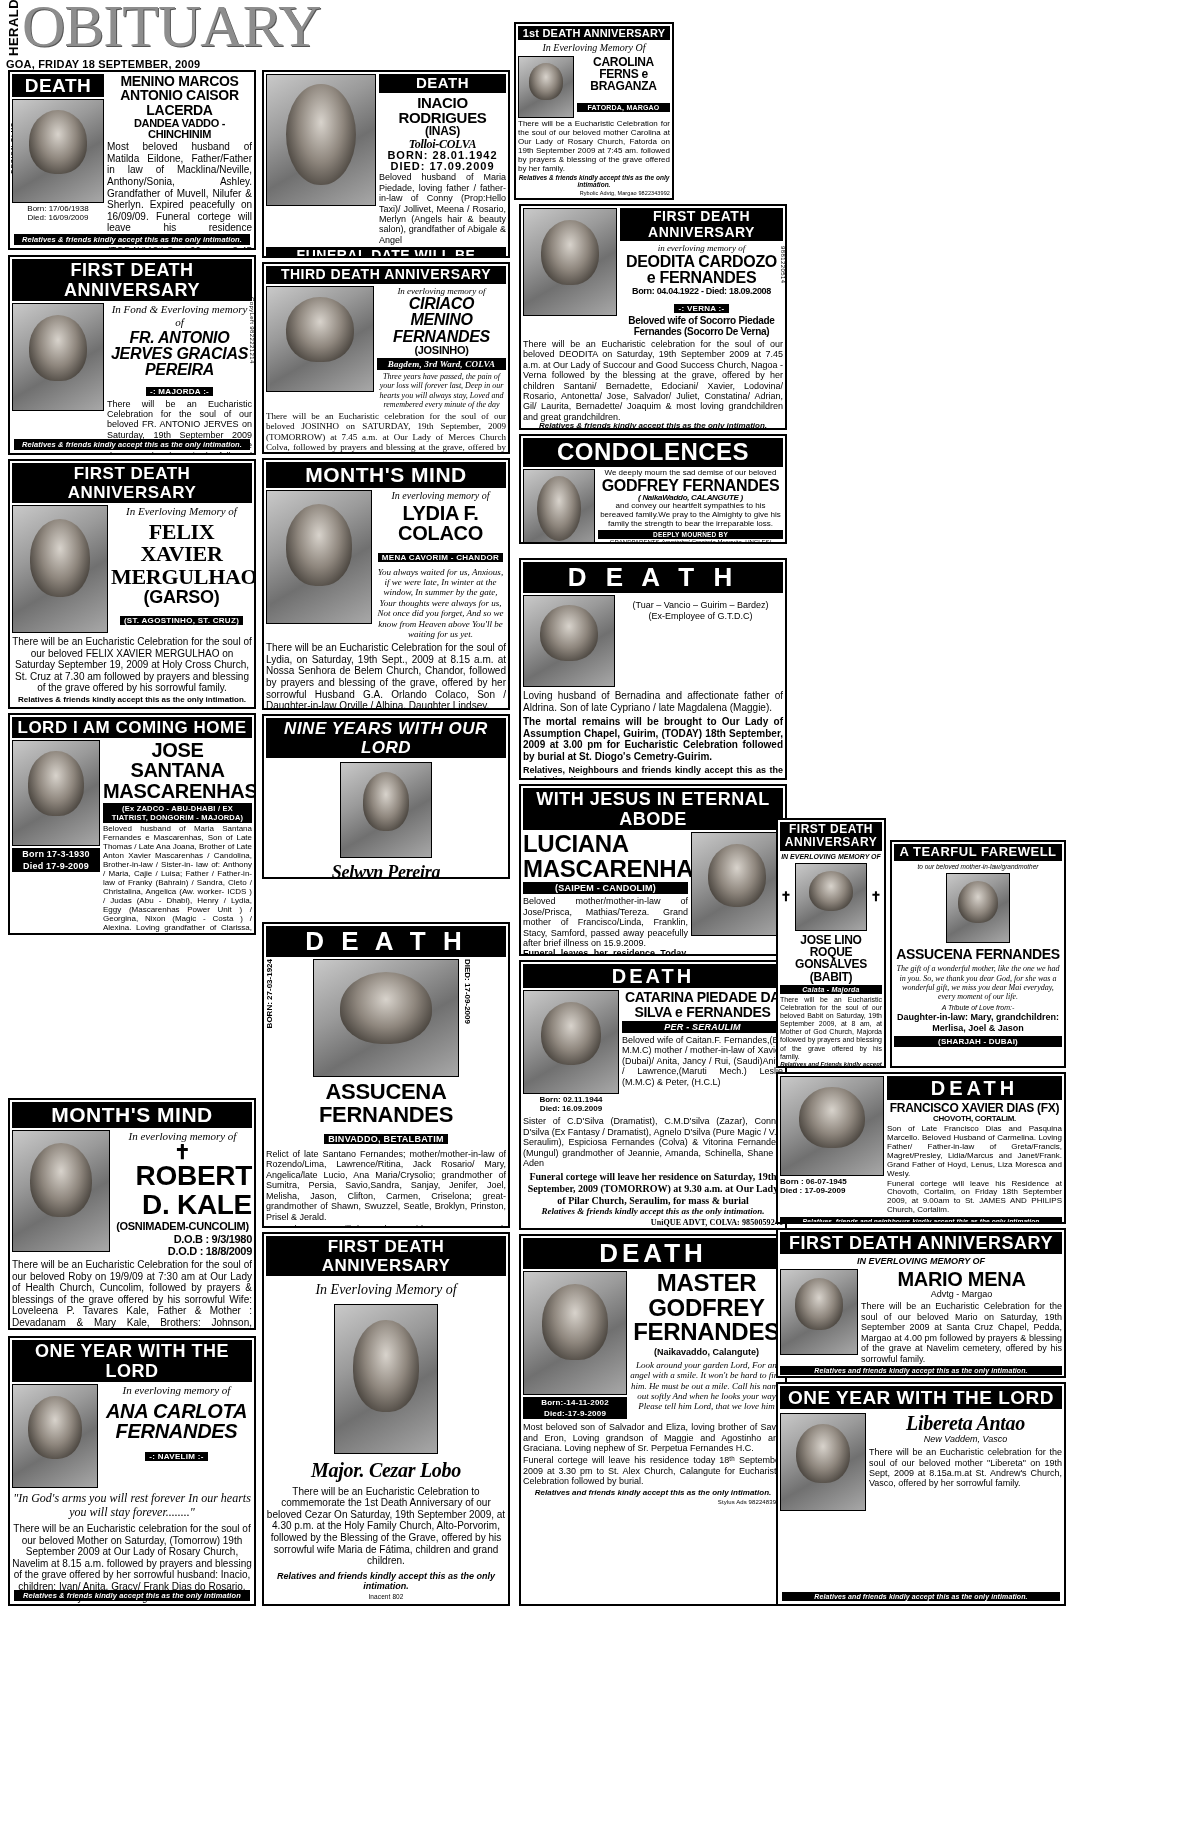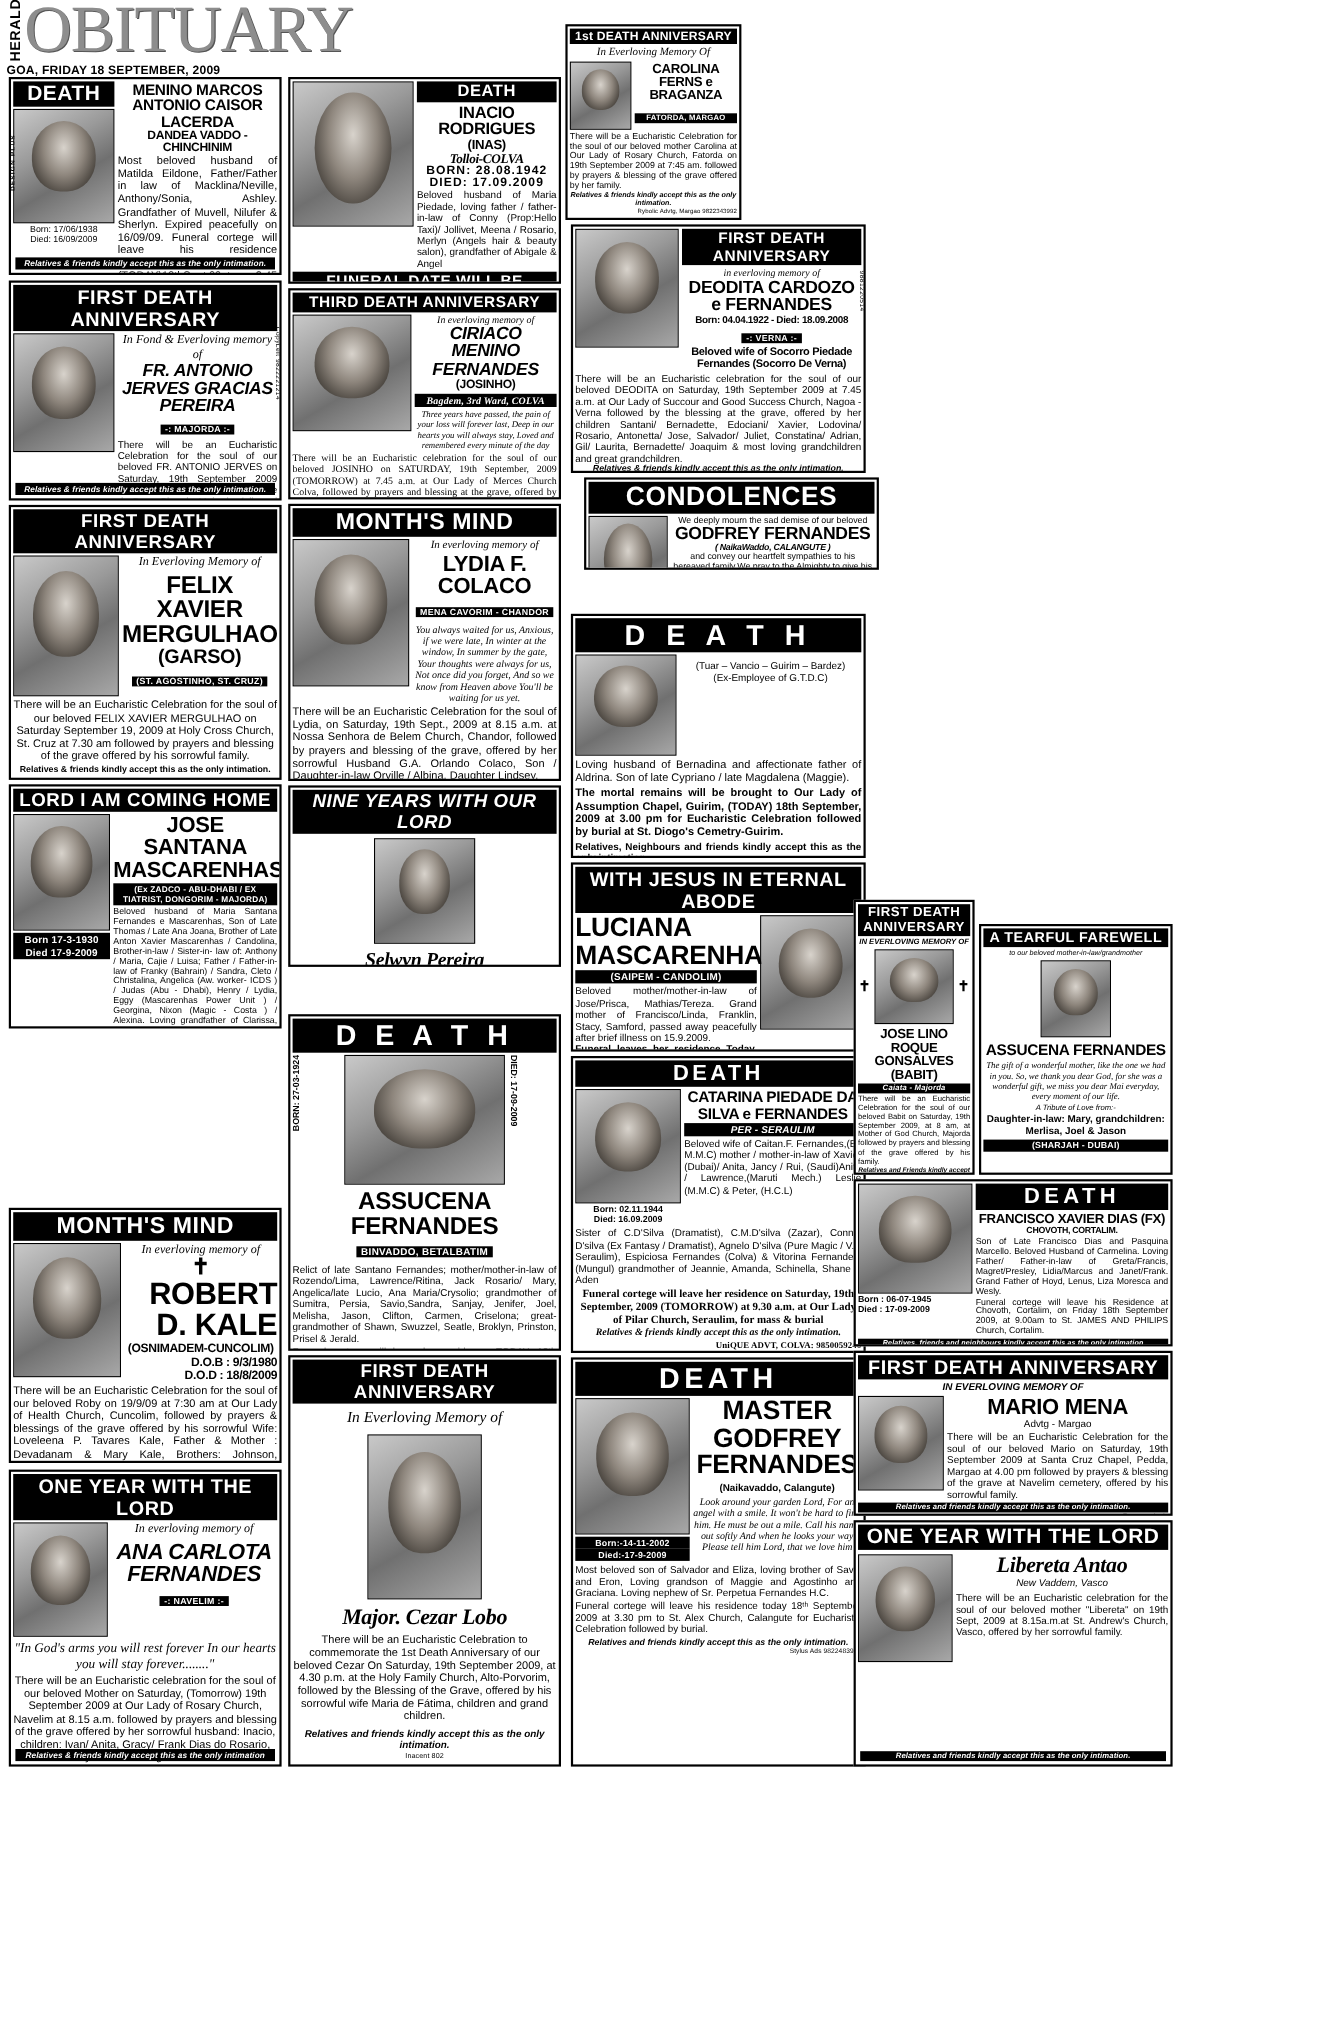--- a/index.html
+++ b/index.html
@@ -170,21 +170,21 @@
 </div>
 
 <div class="ad thick" style="left:8px; top:459px; width:248px; height:250px;">
   <div class="banner" style="font-size:17px;">FIRST DEATH ANNIVERSARY</div>
   <div class="row">
     <div style="width:96px;flex:none;">
       <div class="photo" style="height:128px;"></div>
     </div>
     <div style="flex:1;min-width:0;">
       <div class="script">In Everloving Memory of</div>
-      <div class="nm s22" style="margin-top:3px;">FELIX XAVIER MERGULHAO</div>
+      <div class="nm s22" style="margin-top:3px;font-family:Liberation Serif, serif;">FELIX XAVIER MERGULHAO</div>
       <div class="nm s18">(GARSO)</div>
       <div class="tagline" style="margin-top:3px;"><span class="tag">(ST. AGOSTINHO, ST. CRUZ)</span></div>
     </div>
   </div>
   <div class="body s10 c" style="margin-top:3px;">There will be an Eucharistic Celebration for the soul of our beloved FELIX XAVIER MERGULHAO on Saturday September 19, 2009 at Holy Cross Church, St. Cruz at 7.30 am followed by prayers and blessing of the grave offered by his sorrowful family.</div>
   <div class="body s8" style="text-align:center;font-weight:bold;margin-top:2px;">Relatives &amp; friends kindly accept this as the only intimation.</div>
 </div>
 
 <div class="ad thick" style="left:8px; top:713px; width:248px; height:222px;">
   <div class="banner" style="font-size:17px;">LORD I AM COMING HOME</div>
@@ -242,21 +242,21 @@
 <div class="ad thick" style="left:262px; top:70px; width:248px; height:188px;">
   <div class="row">
     <div style="width:110px;flex:none;">
       <div class="photo oval" style="height:132px;"></div>
     </div>
     <div style="flex:1;min-width:0;">
       <div class="banner" style="font-size:15px;">DEATH</div>
       <div class="nm s15" style="font-size:15px;">INACIO RODRIGUES</div>
       <div class="nm s12">(INAS)</div>
       <div class="nm s12 ital" style="font-family:'Liberation Serif',serif;">Tolloi-COLVA</div>
-      <div class="nm s11" style="letter-spacing:1px;">BORN: 28.08.1942</div>
+      <div class="nm s11" style="letter-spacing:1px;">BORN: 28.01.1942</div>
       <div class="nm s11" style="letter-spacing:1px;">DIED: 17.09.2009</div>
       <div class="body s9">Beloved husband of Maria Piedade, loving father / father-in-law of Conny (Prop:Hello Taxi)/ Jollivet, Meena / Rosario, Merlyn (Angels hair &amp; beauty salon), grandfather of Abigale &amp; Angel</div>
     </div>
   </div>
   <div class="banner" style="font-size:14px;margin-top:2px;">FUNERAL DATE WILL BE ANNOUNCED LATER</div>
 
 </div>
 
 <div class="ad thick" style="left:262px; top:262px; width:248px; height:192px;">
   <div class="banner" style="font-size:14px;">THIRD DEATH ANNIVERSARY</div>
@@ -360,21 +360,21 @@
       <div class="nm s16">DEODITA CARDOZO e FERNANDES</div>
       <div class="nm s9" style="font-size:9px;margin-top:1px;">Born: 04.04.1922 - Died: 18.09.2008</div>
       <div class="tagline" style="margin-top:1px;"><span class="tag">-: VERNA :-</span></div>
       <div class="nm s10" style="font-size:10px;margin-top:1px;">Beloved wife of Socorro Piedade Fernandes (Socorro De Verna)</div>
     </div>
   </div>
   <div class="body s9" style="margin-top:2px;">There will be an Eucharistic celebration for the soul of our beloved DEODITA on Saturday, 19th September 2009 at 7.45 a.m. at Our Lady of Succour and Good Success Church, Nagoa - Verna followed by the blessing at the grave, offered by her children Santani/ Bernadette, Edociani/ Xavier, Lodovina/ Rosario, Antonetta/ Jose, Salvador/ Juliet, Constatina/ Adrian, Gil/ Laurita, Bernadette/ Joaquim &amp; most loving grandchildren and great grandchildren.</div>
   <div class="body s8" style="text-align:center;font-weight:bold;font-style:italic;">Relatives &amp; friends kindly accept this as the only intimation.</div>
 </div>
 
-<div class="ad thick" style="left:519px; top:434px; width:268px; height:84px;margin-left:12px;">
+<div class="ad thick" style="left:519px; top:434px; width:268px; height:110px;">
   <div class="banner xl" style="font-size:24px;">CONDOLENCES</div>
   <div class="row" style="margin-top:2px;">
     <div style="width:72px;flex:none;">
       <div class="photo oval" style="height:86px;"></div>
     </div>
     <div style="flex:1;min-width:0;">
       <div class="body s8" style="text-align:center;">We deeply mourn the sad demise of our beloved</div>
       <div class="nm s16">GODFREY FERNANDES</div>
       <div class="nm" style="font-size:8px;font-style:italic;">( NaikaWaddo, CALANGUTE )</div>
       <div class="body s8 c">and convey our heartfelt sympathies to his bereaved family.We pray to the Almighty to give his family the strength to bear the irreparable loss.</div>

